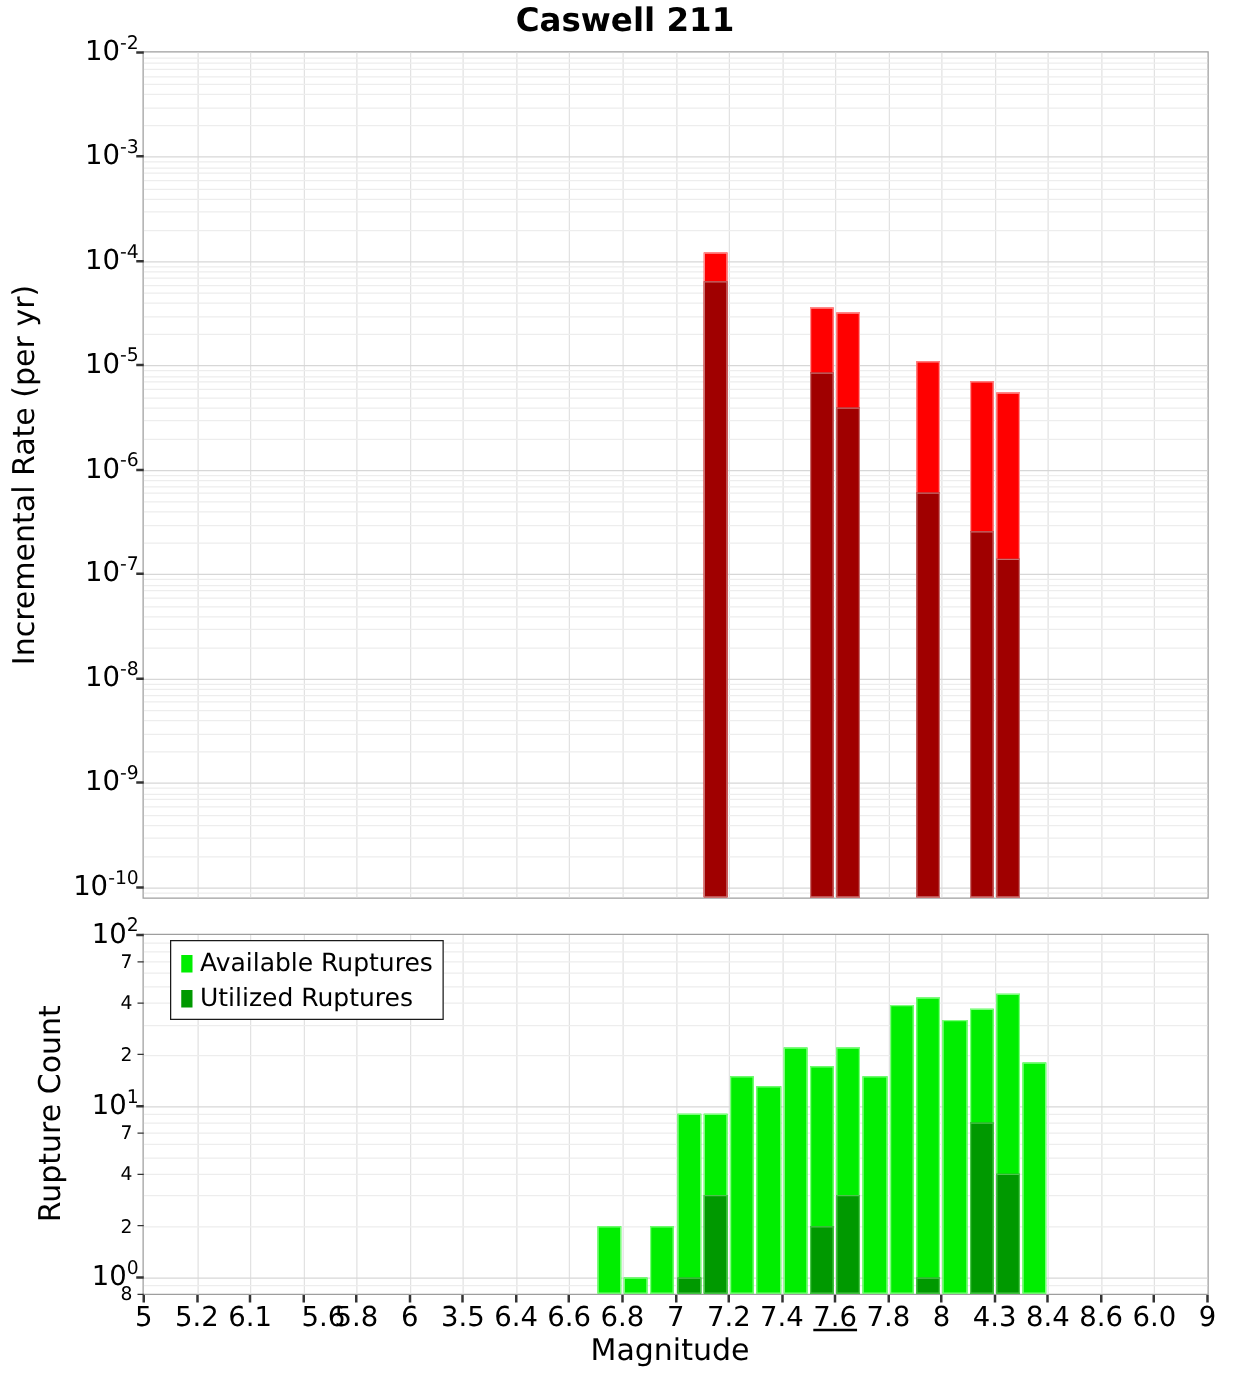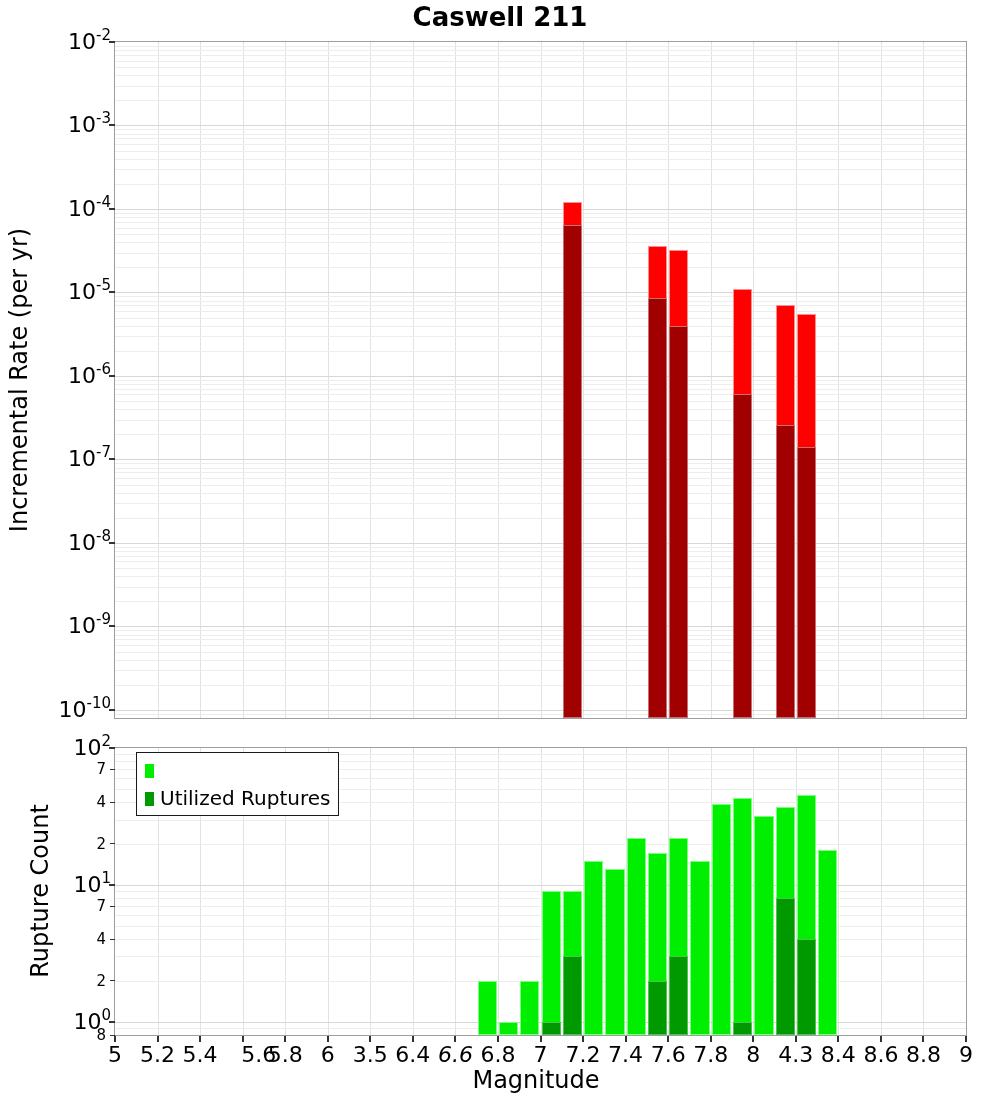--- a/index.html
+++ b/index.html
@@ -244,62 +244,62 @@
       <div class="ytick-minor-label" style="left: 46px; top: 930.33px;">4</div>
       <div class="tick" style="left: 110px; top: 938.83px; width: 5px; height: 1px;"></div>
       <div class="ytick-minor-label" style="left: 46px; top: 971.53px;">2</div>
       <div class="tick" style="left: 110px; top: 980.03px; width: 5px; height: 1px;"></div>
       <div class="ytick-minor-label" style="left: 46px; top: 1026px;">8</div>
       <div class="tick" style="left: 110px; top: 1034.5px; width: 5px; height: 1px;"></div>
       <div class="xtick-label" style="left: 85px; top: 1043px;">5</div>
       <div class="tick" style="left: 114px; top: 1036px; width: 2px; height: 6px;"></div>
       <div class="xtick-label" style="left: 127.55px; top: 1043px;">5.2</div>
       <div class="tick" style="left: 156.55px; top: 1036px; width: 2px; height: 6px;"></div>
-      <div class="xtick-label" style="left: 170.1px; top: 1043px;">5.4</div>
+      <div class="xtick-label" style="left: 170.1px; top: 1043px;">6.1</div>
       <div class="tick" style="left: 199.1px; top: 1036px; width: 2px; height: 6px;"></div>
       <div class="xtick-label" style="left: 212.65px; top: 1043px; padding-left: 16px;">5.6</div>
       <div class="tick" style="left: 241.65px; top: 1036px; width: 2px; height: 6px;"></div>
       <div class="xtick-label" style="left: 255.2px; top: 1043px;">5.8</div>
       <div class="tick" style="left: 284.2px; top: 1036px; width: 2px; height: 6px;"></div>
       <div class="xtick-label" style="left: 297.75px; top: 1043px;">6</div>
       <div class="tick" style="left: 326.75px; top: 1036px; width: 2px; height: 6px;"></div>
       <div class="xtick-label" style="left: 340.3px; top: 1043px;">3.5</div>
       <div class="tick" style="left: 369.3px; top: 1036px; width: 2px; height: 6px;"></div>
       <div class="xtick-label" style="left: 382.85px; top: 1043px;">6.4</div>
       <div class="tick" style="left: 411.85px; top: 1036px; width: 2px; height: 6px;"></div>
-      <div class="xtick-label" style="left: 425.4px; top: 1043px; font-style: italic;">6.6</div>
+      <div class="xtick-label" style="left: 425.4px; top: 1043px;">6.6</div>
       <div class="tick" style="left: 454.4px; top: 1036px; width: 2px; height: 6px;"></div>
       <div class="xtick-label" style="left: 467.95px; top: 1043px;">6.8</div>
       <div class="tick" style="left: 496.95px; top: 1036px; width: 2px; height: 6px;"></div>
       <div class="xtick-label" style="left: 510.5px; top: 1043px;">7</div>
       <div class="tick" style="left: 539.5px; top: 1036px; width: 2px; height: 6px;"></div>
       <div class="xtick-label" style="left: 553.05px; top: 1043px;">7.2</div>
       <div class="tick" style="left: 582.05px; top: 1036px; width: 2px; height: 6px;"></div>
       <div class="xtick-label" style="left: 595.6px; top: 1043px;">7.4</div>
       <div class="tick" style="left: 624.6px; top: 1036px; width: 2px; height: 6px;"></div>
-      <div class="xtick-label" style="left: 638.15px; top: 1043px;">7.6</div>
+      <div class="xtick-label" style="left: 638.15px; top: 1043px; text-decoration: underline;">7.6</div>
       <div class="tick" style="left: 667.15px; top: 1036px; width: 2px; height: 6px;"></div>
       <div class="xtick-label" style="left: 680.7px; top: 1043px;">7.8</div>
       <div class="tick" style="left: 709.7px; top: 1036px; width: 2px; height: 6px;"></div>
       <div class="xtick-label" style="left: 723.25px; top: 1043px;">8</div>
       <div class="tick" style="left: 752.25px; top: 1036px; width: 2px; height: 6px;"></div>
       <div class="xtick-label" style="left: 765.8px; top: 1043px;">4.3</div>
       <div class="tick" style="left: 794.8px; top: 1036px; width: 2px; height: 6px;"></div>
       <div class="xtick-label" style="left: 808.35px; top: 1043px;">8.4</div>
       <div class="tick" style="left: 837.35px; top: 1036px; width: 2px; height: 6px;"></div>
       <div class="xtick-label" style="left: 850.9px; top: 1043px; text-align: center;">8.6</div>
       <div class="tick" style="left: 879.9px; top: 1036px; width: 2px; height: 6px;"></div>
-      <div class="xtick-label" style="left: 893.45px; top: 1043px;">8.8</div>
+      <div class="xtick-label" style="left: 893.45px; top: 1043px;">6.0</div>
       <div class="tick" style="left: 922.45px; top: 1036px; width: 2px; height: 6px;"></div>
       <div class="xtick-label" style="left: 936px; top: 1043px;">9</div>
       <div class="tick" style="left: 965px; top: 1036px; width: 2px; height: 6px;"></div>
     </div>
 
 
   <div class="legend" style="left:136px;top:752px;">
     <div class="legend-item">
-      <span class="swatch" style="background: rgb(0, 238, 0);"></span>
+      <span class="swatch" style="background: rgb(0, 238, 0);"></span><span>Available Ruptures</span>
     </div>
     <div class="legend-item">
       <span class="swatch" style="background: rgb(0, 153, 0);"></span><span>Utilized Ruptures</span>
     </div>
   </div>
 </div>
 
 </body></html>

